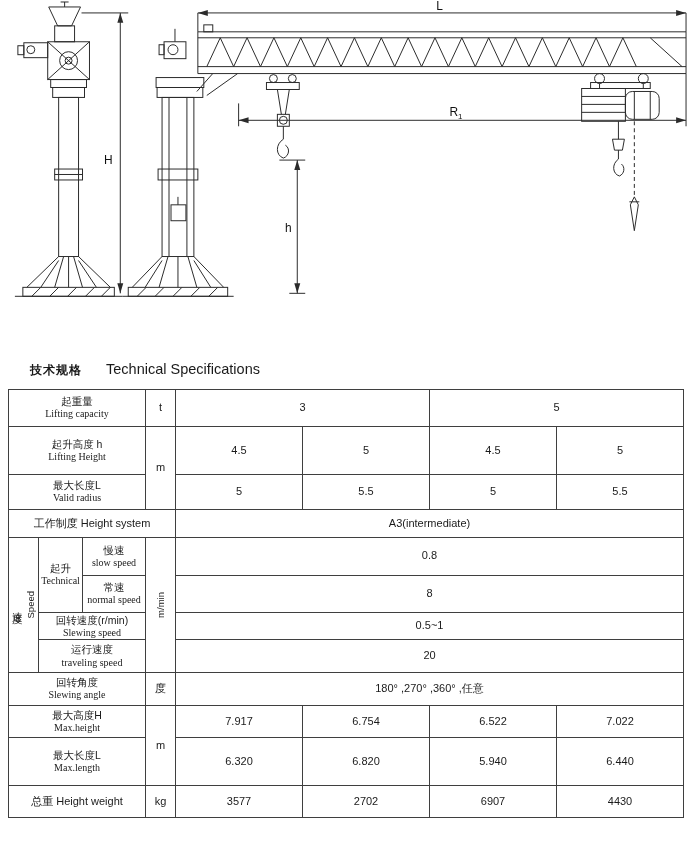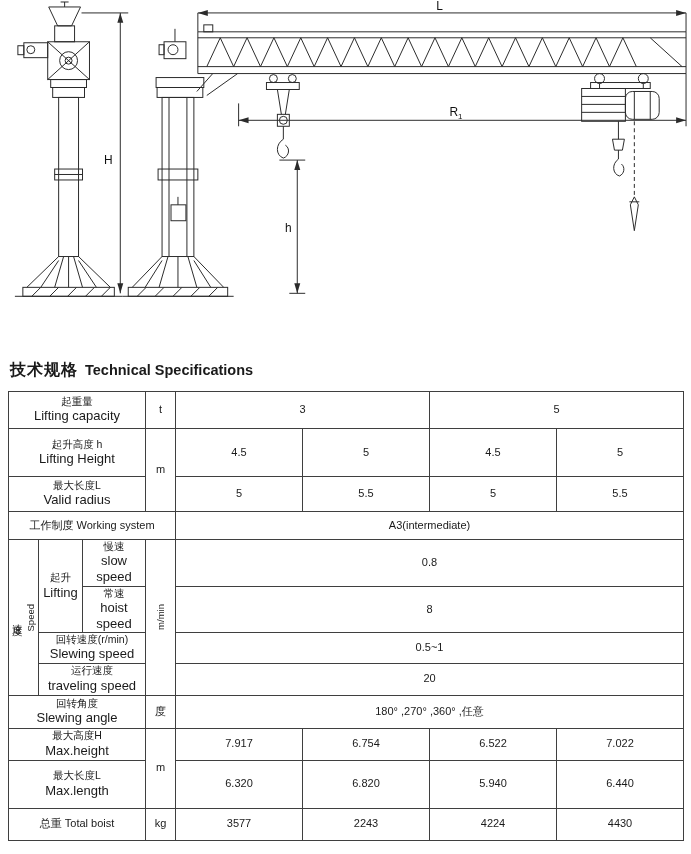--- a/index.html
+++ b/index.html
@@ -7,32 +7,32 @@
     width:691px; height:854px;
     background:#ffffff;
     font-family:"Liberation Sans","DejaVu Sans",sans-serif;
     color:#1a1a1a;
   }
   .page { width:691px; height:854px; overflow:hidden; }
 
   .drawing { width:691px; height:348px; }
 
   .section-title { padding:12px 0 4px 10px; }
-  .t-zh { font-size:16px; font-weight:bold; letter-spacing:1px; }
-  .t-en { font-size:14.5px; font-weight:bold; margin-left:7px; }
+  .t-zh { font-size:12px; font-weight:bold; letter-spacing:1px;margin-left:20px; }
+  .t-en { font-size:14.5px; font-weight:normal; margin-left:24px; }
 
   table.spec { border-collapse:collapse; margin:6px 16px 0 8px; width:675px; table-layout:fixed; }
   table.spec td {
     border:1px solid #3f3f3f;
     text-align:center; vertical-align:middle;
     padding:0 2px; overflow:hidden;
     font-size:11px; line-height:1.25;
   }
   .zh { font-size:10.5px; }
-  .en { font-size:13px; }
+  .en { font-size:10px;font-family:Liberation Serif, serif; }
   .one-line { font-size:10.5px; }
   .unit { font-size:10.5px; }
   .val { font-size:11px; }
 
   .vwrap { display:flex; align-items:center; justify-content:center; gap:1px; height:134px; }
   .v-zh { writing-mode:vertical-rl; text-orientation:upright; font-size:10.5px; letter-spacing:2px; }
   .v-en { writing-mode:vertical-rl; transform:rotate(180deg); font-size:9.5px; }
 
   .notes { margin:8px 0 0 10px; font-size:10px; line-height:1.6; color:#222; }
 </style>
@@ -229,51 +229,51 @@
         <div class="zh">最大长度L</div>
         <div class="en">Valid radius</div>
       </td>
       <td class="val">5</td>
       <td class="val">5.5</td>
       <td class="val">5</td>
       <td class="val">5.5</td>
     </tr>
 
     <tr style="height:28px">
-      <td colspan="4" class="one-line">工作制度  Working system</td>
+      <td colspan="4" class="one-line">工作制度  Height system</td>
       <td class="val" colspan="4">A3(intermediate)</td>
     </tr>
 
     <tr style="height:37px">
       <td rowspan="4">
         <div class="vwrap">
           <span class="v-zh">速度</span>
           <span class="v-en">Speed</span>
         </div>
       </td>
       <td rowspan="2">
         <div class="zh">起升</div>
-        <div class="en">Lifting</div>
+        <div class="en">Technical</div>
       </td>
       <td>
         <div class="zh">慢速</div>
         <div class="en">slow speed</div>
       </td>
       <td rowspan="4">
         <div class="vwrap">
               <span class="v-en">m/min</span>
             </div>
       </td>
       <td class="val" colspan="4">0.8</td>
     </tr>
 
     <tr style="height:37px">
       <td>
         <div class="zh">常速</div>
-        <div class="en">hoist speed</div>
+        <div class="en">normal speed</div>
       </td>
       <td class="val" colspan="4">8</td>
     </tr>
 
     <tr style="height:16px">
       <td colspan="2">
         <div class="zh">回转速度(r/min)</div>
         <div class="en">Slewing speed</div>
       </td>
       <td class="val" colspan="4">0.5~1</td>
@@ -313,24 +313,24 @@
         <div class="zh">最大长度L</div>
         <div class="en">Max.length</div>
       </td>
       <td class="val">6.320</td>
       <td class="val">6.820</td>
       <td class="val">5.940</td>
       <td class="val">6.440</td>
     </tr>
 
     <tr style="height:32px">
-      <td colspan="3" class="one-line">总重 Total boist</td>
+      <td colspan="3" class="one-line">总重 Height weight</td>
       <td class="unit">kg</td>
       <td class="val">3577</td>
-      <td class="val">2243</td>
-      <td class="val">4224</td>
+      <td class="val">2702</td>
+      <td class="val">6907</td>
       <td class="val">4430</td>
     </tr>
   </tbody>
     </table>
 
 
 </div>
 
 </body></html>

